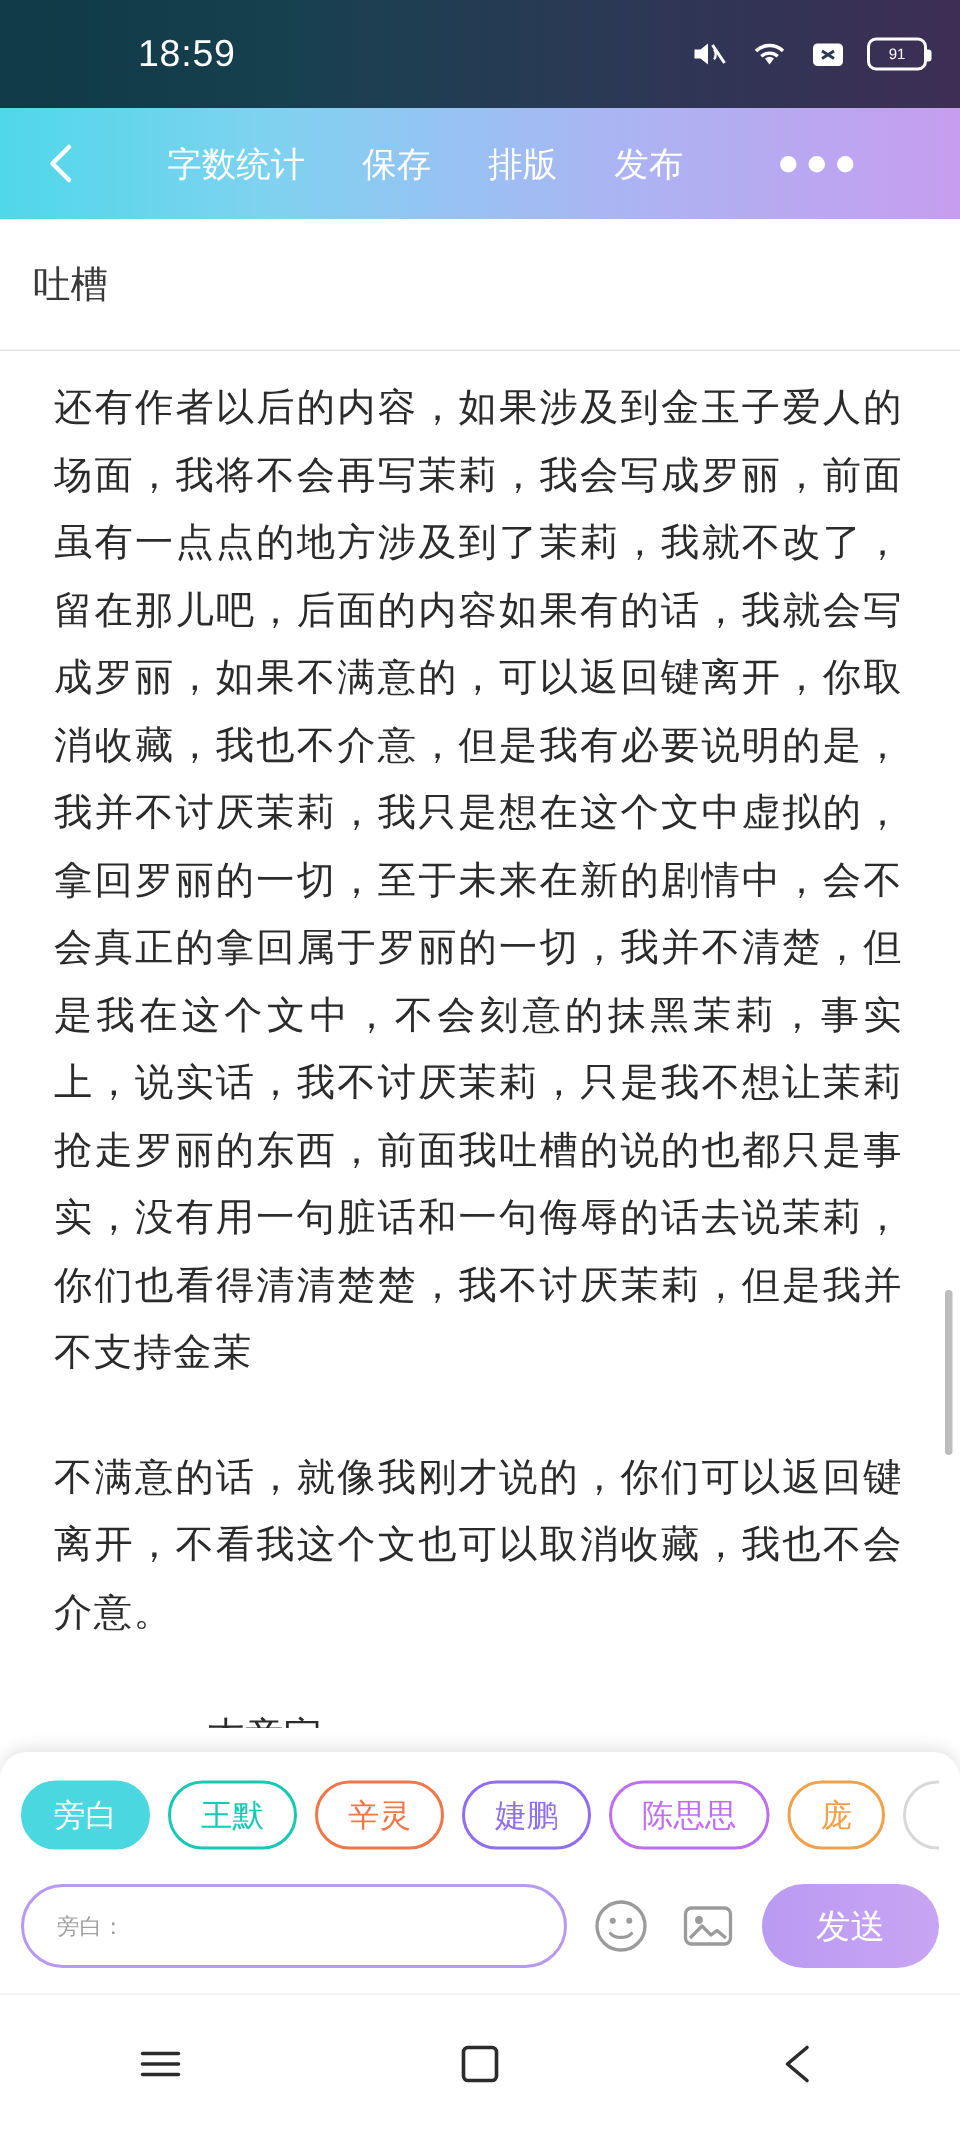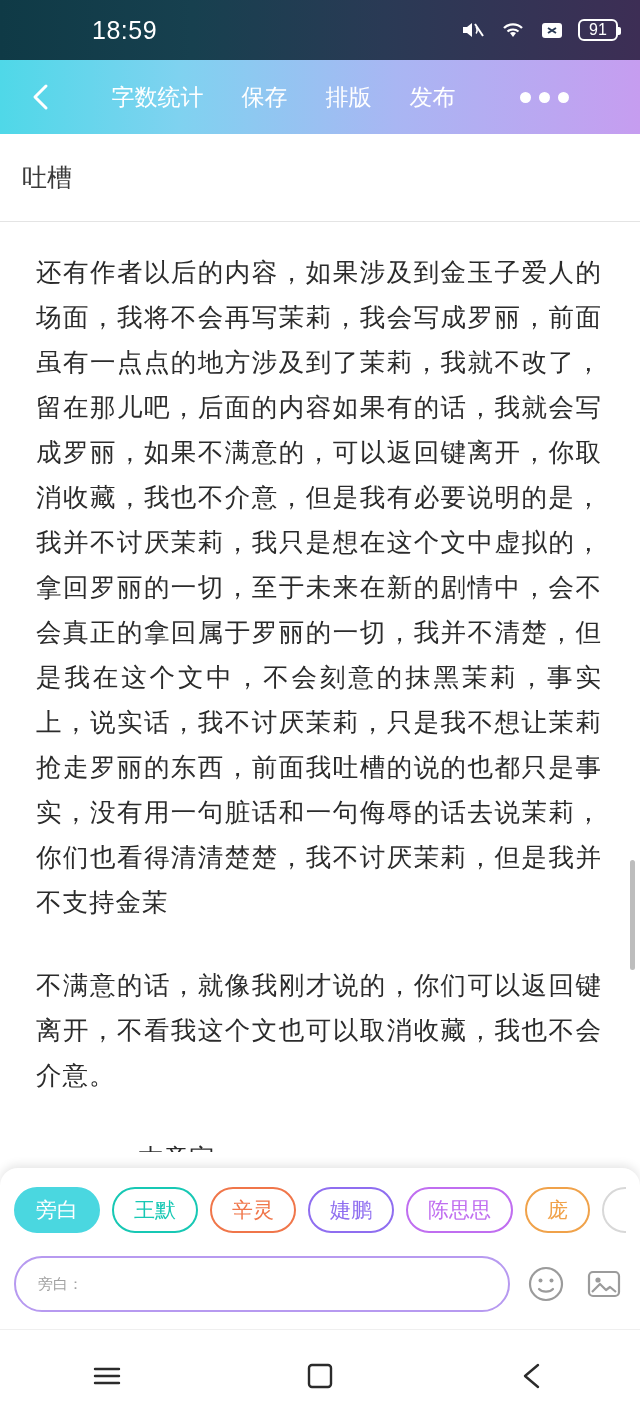--- a/index.html
+++ b/index.html
@@ -10,21 +10,21 @@
     width: 640px;
     height: 1422px;
     background: #ffffff;
     font-family: "Liberation Sans", sans-serif;
     overflow: hidden;
     position: relative;
   }
 
   
   .status-bar {
-    height: 60px;
+    height: 72px;
     background: linear-gradient(90deg, #0f3a46 0%, #17404f 30%, #2a3a55 60%, #3d2e55 100%);
     display: flex;
     align-items: center;
     justify-content: space-between;
     padding: 0 22px;
     box-sizing: border-box;
     color: #ffffff;
   }
   .status-time {
     font-size: 25px;
@@ -38,21 +38,21 @@
   }
   .status-icons svg { display: block; }
   .battery {
     border: 2px solid #ffffff;
     border-radius: 6px;
     width: 40px;
     height: 22px;
     display: flex;
     align-items: center;
     justify-content: center;
-    font-size: 16px;
+    font-size: 10px;
     position: relative;
     box-sizing: border-box;
   }
   .battery::after {
     content: "";
     position: absolute;
     right: -5px;
     top: 6px;
     width: 3px;
     height: 8px;
@@ -360,20 +360,21 @@
           <path d="M13 25c3 3.5 11 3.5 14 0" stroke="#9b9b9b" stroke-width="2.2" fill="none" stroke-linecap="round"></path>
         </svg>
     </div>
     <div class="icon-btn">
       <svg width="40" height="40" viewBox="0 0 40 40">
           <rect x="5" y="8" width="30" height="24" rx="4" stroke="#9b9b9b" stroke-width="2.2" fill="none"></rect>
           <circle cx="14" cy="16" r="2.6" fill="#9b9b9b"></circle>
           <path d="M8 28l8-8 6 6 4-3 6 5" stroke="#9b9b9b" stroke-width="2.2" fill="none" stroke-linejoin="round"></path>
         </svg>
     </div>
+    <div class="send-btn">发送</div>
   </div>
 </div>
 
 <div class="nav-bar">
   <div class="nav-item">
     <svg width="34" height="30" viewBox="0 0 34 30">
         <path d="M5 8h24M5 15h24M5 22h24" stroke="#2b2b2b" stroke-width="2.4" stroke-linecap="round"></path>
       </svg>
   </div>
   <div class="nav-item">

